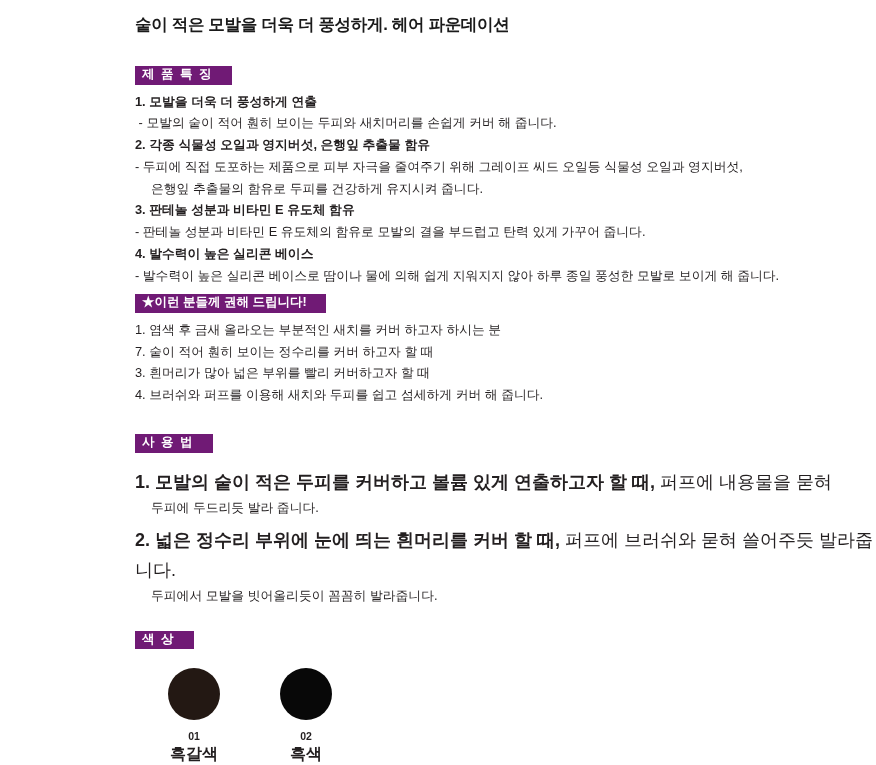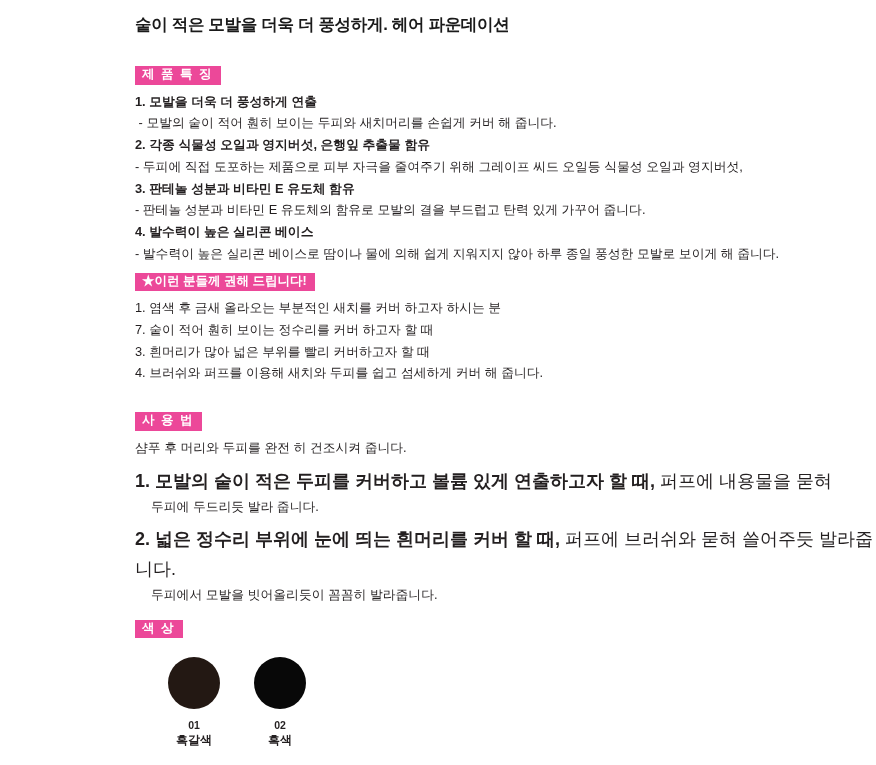--- a/index.html
+++ b/index.html
@@ -33,25 +33,25 @@
     font-weight: bold;
     letter-spacing: -0.3px;
     margin: 0 0 28px 0;
     color: #1a1a1a;
   }
   .section {
     margin-bottom: 6px;
   }
   .section-heading {
     display: inline-block;
-    background: #ec4899;
+    background: #701a75;
     color: #ffffff;
     font-size: 12.5px;
     font-weight: bold;
-    padding: 2px 8px 3px 7px;
+    padding: 2px 19px 3px 7px;
     letter-spacing: 1.5px;
     line-height: 1.1;
     margin-bottom: 7px;
   }
   .section-heading.tight {
     letter-spacing: 0px;
   }
   .lines {
     font-size: 12.8px;
     line-height: 1.62;
@@ -70,85 +70,86 @@
     font-size: 18px;
     line-height: 1.62;
     margin: 8px 0 1px 0;
   }
   .mixed b {
     font-weight: bold;
   }
   .colors {
     margin-top: 12px;
     display: flex;
+    gap: 26px;
     padding-left: 16px;
   }
   .swatch {
     width: 86px;
     text-align: center;
   }
   .swatch .dot {
     width: 52px;
     height: 52px;
     border-radius: 50%;
     margin: 0 auto 10px auto;
     display: block;
   }
   .swatch .code {
     font-size: 10.5px;
     font-weight: bold;
     line-height: 1.25;
     margin-bottom: 1px;
   }
   .swatch .name {
-    font-size: 12px;
+    font-size: 16px;
     font-weight: bold;
     line-height: 1.25;
   }
   .sec-features { margin-top: 0; }
   .sec-recommend { }
   .sec-usage { margin-top: 26px; }
-  .sec-color { margin-top: 12px; }
+  .sec-color { margin-top: 22px; }
 </style>
 </head>
 <body>
 
 <div class="page">
   <div class="content">
 
     <h1 class="doc-title">숱이 적은 모발을 더욱 더 풍성하게. 헤어 파운데이션</h1>
 
     <div class="section sec-features">
       <div class="section-heading">제 품 특 징</div>
       <div class="lines">
         <p class="line bold">1. 모발을 더욱 더 풍성하게 연출</p>
         <p class="line"> - 모발의 숱이 적어 훤히 보이는 두피와 새치머리를 손쉽게 커버 해 줍니다.</p>
         <p class="line bold">2. 각종 식물성 오일과 영지버섯, 은행잎 추출물 함유</p>
         <p class="line">- 두피에 직접 도포하는 제품으로 피부 자극을 줄여주기 위해 그레이프 씨드 오일등 식물성 오일과 영지버섯,</p>
+        <p class="line indent">은행잎 추출물의 함유로 두피를 건강하게 유지시켜 줍니다.</p>
         <p class="line bold">3. 판테놀 성분과 비타민 E 유도체 함유</p>
         <p class="line">- 판테놀 성분과 비타민 E 유도체의 함유로 모발의 결을 부드럽고 탄력 있게 가꾸어 줍니다.</p>
         <p class="line bold">4. 발수력이 높은 실리콘 베이스</p>
         <p class="line">- 발수력이 높은 실리콘 베이스로 땀이나 물에 의해 쉽게 지워지지 않아 하루 종일 풍성한 모발로 보이게 해 줍니다.</p>
       </div>
     </div>
 
     <div class="section sec-recommend">
       <div class="section-heading tight">★이런 분들께 권해 드립니다!</div>
       <div class="lines">
         <p class="line">1. 염색 후 금새 올라오는 부분적인 새치를 커버 하고자 하시는 분</p>
         <p class="line">7. 숱이 적어 훤히 보이는 정수리를 커버 하고자 할 때</p>
         <p class="line">3. 흰머리가 많아 넓은 부위를 빨리 커버하고자 할 때</p>
         <p class="line">4. 브러쉬와 퍼프를 이용해 새치와 두피를 쉽고 섬세하게 커버 해 줍니다.</p>
       </div>
     </div>
 
     <div class="section sec-usage">
       <div class="section-heading">사 용 법</div>
       <div class="lines">
-        <p class="line">샴푸 후 머리와 두피를 완전 히 건조시켜 줍니다.</p>
         <p class="mixed"><b>1. 모발의 숱이 적은 두피를 커버하고 볼륨 있게 연출하고자 할 때,</b><span> 퍼프에 내용물을 묻혀</span></p>
         <p class="line indent">두피에 두드리듯 발라 줍니다.</p>
         <p class="mixed"><b>2. 넓은 정수리 부위에 눈에 띄는 흰머리를 커버 할 때,</b><span> 퍼프에 브러쉬와 묻혀 쓸어주듯 발라줍니다.</span></p>
         <p class="line indent">두피에서 모발을 빗어올리듯이 꼼꼼히 발라줍니다.</p>
       </div>
     </div>
 
     <div class="section sec-color">
       <div class="section-heading">색 상</div>
       <div class="colors">

